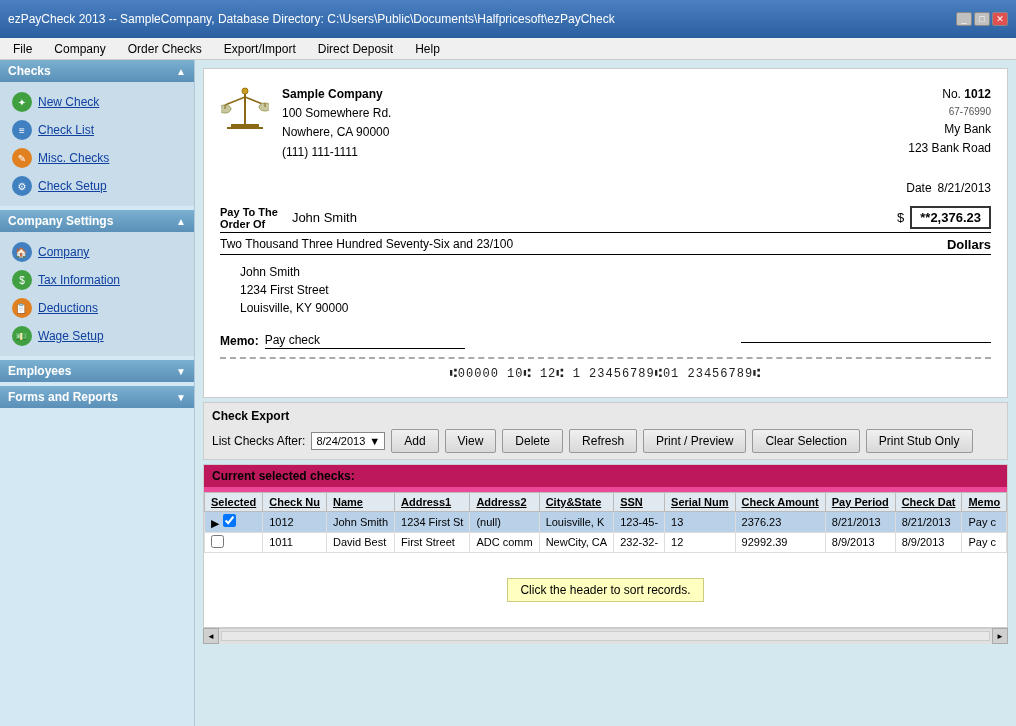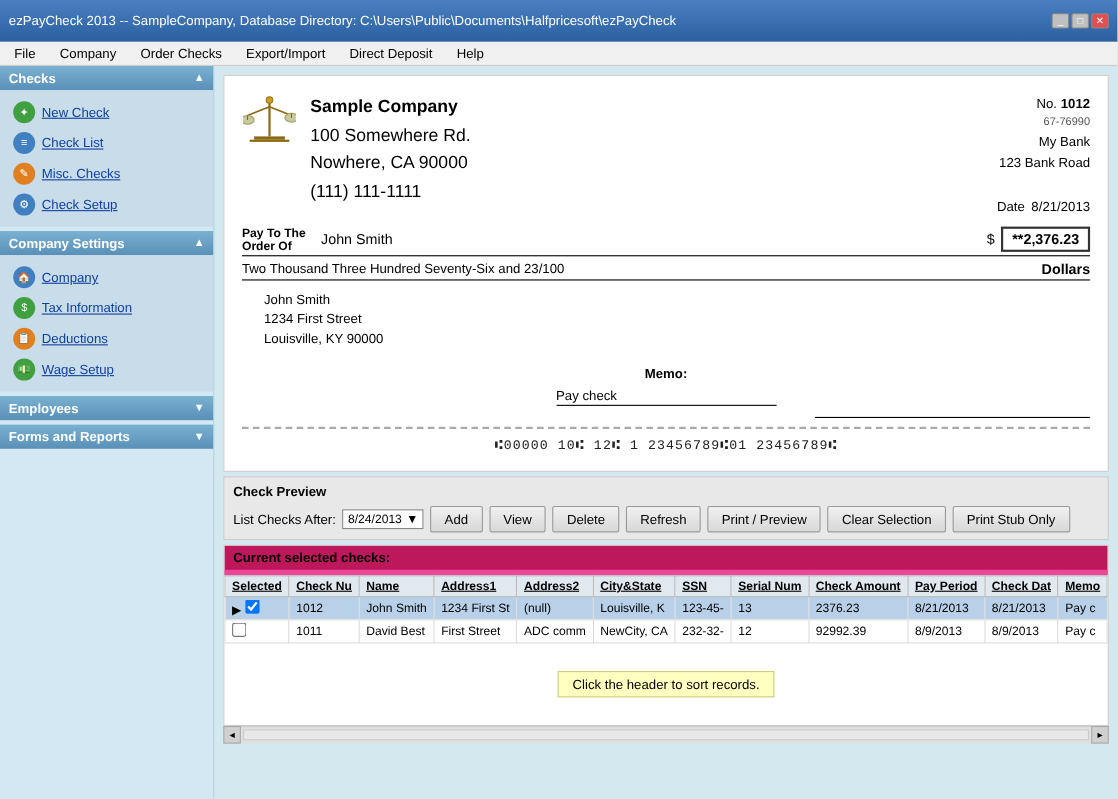--- a/index.html
+++ b/index.html
@@ -34,32 +34,32 @@
     .sidebar-item-label { color: #1040a0; text-decoration: underline; font-size: 12px; }
 
     
     #content { flex: 1; background: #d4e8f0; overflow: hidden; padding: 8px; }
 
     
     #check-preview { background: white; border: 1px solid #ccc; padding: 16px; margin-bottom: 4px; position: relative; min-height: 310px; }
     .check-header { display: flex; justify-content: space-between; margin-bottom: 8px; }
     .company-info { display: flex; gap: 12px; }
     .scales-icon { width: 50px; height: 50px; display: flex; align-items: center; justify-content: center; }
-    .company-details { font-size: 16px; line-height: 1.6; }
+    .company-details { font-size: 12px; line-height: 1.6; }
     .bank-info { text-align: right; font-size: 12px; line-height: 1.6; }
     .date-line { display: flex; align-items: center; gap: 6px; margin-top: 20px; }
     .payto-line { display: flex; align-items: center; gap: 6px; margin: 8px 0 4px; border-bottom: 1px solid #000; padding-bottom: 2px; }
     .payto-label { font-size: 11px; font-weight: bold; white-space: nowrap; }
     .payto-name { flex: 1; font-size: 13px; }
     .amount-box { border: 2px solid #333; padding: 2px 8px; font-size: 13px; font-weight: bold; white-space: nowrap; }
     .amount-words-line { display: flex; align-items: center; gap: 4px; border-bottom: 1px solid #000; padding-bottom: 2px; margin-bottom: 8px; }
     .amount-words { flex: 1; font-size: 12px; }
     .dollars-label { font-size: 13px; font-weight: bold; }
     .payee-address { margin-left: 20px; font-size: 12px; line-height: 1.5; }
-    .memo-line { display: flex; align-items: center; gap: 6px; margin-top: 12px; flex-direction: column; }
+    .memo-line { display: flex; align-items: center; gap: 6px; margin-top: 12px; }
     .memo-label { font-weight: bold; }
     .memo-value { border-bottom: 1px solid #000; padding-bottom: 1px; min-width: 200px; }
     .signature-line { border-bottom: 1px solid #000; width: 250px; margin-left: auto; margin-top: 4px; }
     .routing-display { text-align: center; font-size: 13px; letter-spacing: 1px; margin-top: 8px; color: #222; font-family: 'Courier New', monospace; }
     .check-divider { border: none; border-top: 2px dashed #aaa; margin: 8px 0; }
 
     
     #check-actions { background: #e8e8e8; border: 1px solid #ccc; padding: 6px 8px; margin-bottom: 4px; }
     .actions-title { font-weight: bold; margin-bottom: 6px; font-size: 12px; }
     .actions-row { display: flex; align-items: center; gap: 6px; }
@@ -236,21 +236,21 @@
       </div>
 
       <hr class="check-divider">
 
       <div class="routing-display" style="font-family:'Courier New',monospace;font-size:12px;letter-spacing:1px;text-align:center;">
         ⑆00000 10⑆ 12⑆ 1 23456789⑆01 23456789⑆
       </div>
     </div>
 
     <div id="check-actions">
-      <div class="actions-title">Check Preview</div>
+      <div class="actions-title">Check Export</div>
       <div class="actions-row">
         <span class="actions-label">List Checks After:</span>
         <div class="date-select">
           <span>8/24/2013</span>
           <span style="margin-left:4px;cursor:pointer;">▼</span>
         </div>
         <button class="action-btn">Add</button>
         <button class="action-btn">View</button>
         <button class="action-btn">Delete</button>
         <button class="action-btn">Refresh</button>

